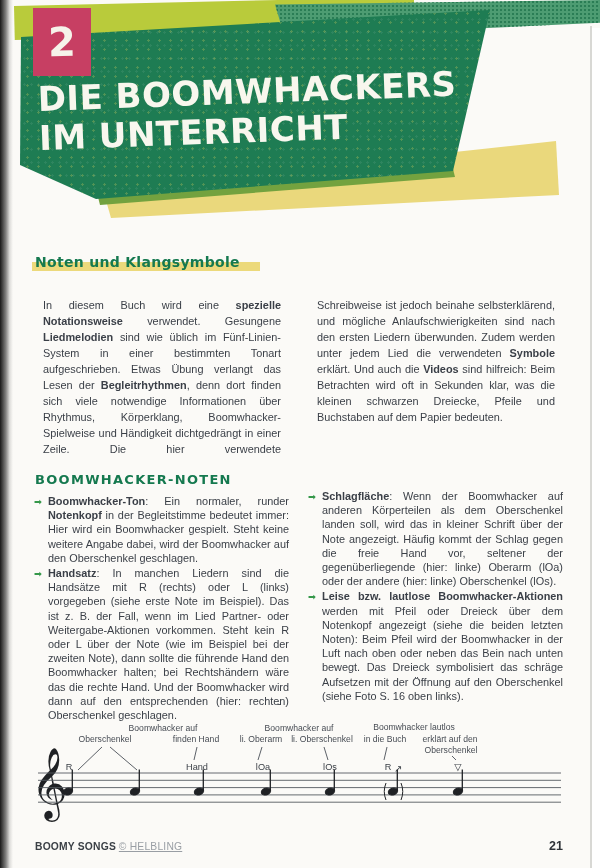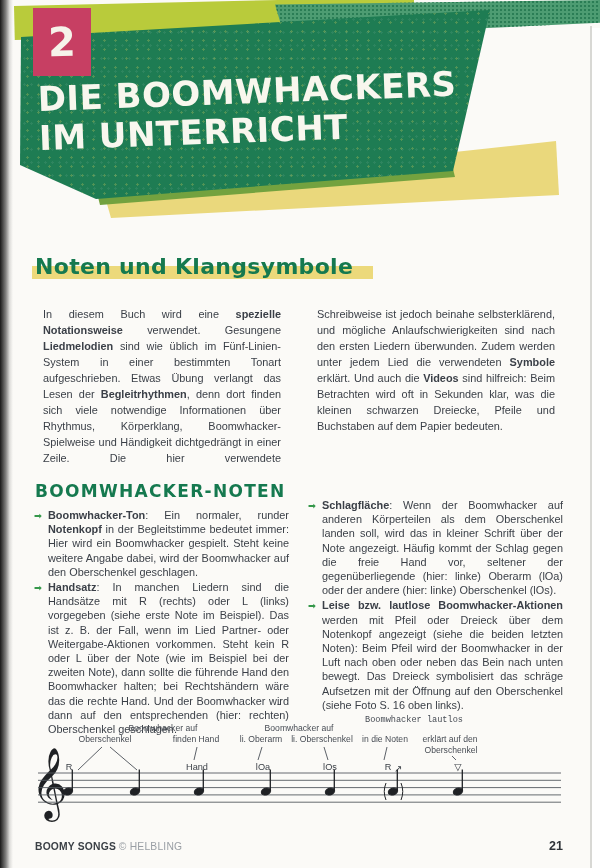--- a/index.html
+++ b/index.html
@@ -55,33 +55,33 @@
     position:absolute; left:37px; top:80px; z-index:7;
     transform:rotate(-2.1deg); transform-origin:left top;
     color:#f8f7ee; font-weight:bold; font-size:34px; line-height:39px;
     letter-spacing:0.5px; font-family:"DejaVu Sans", sans-serif; white-space:nowrap;
   }
 
   
   .content { position:absolute; left:35px; right:37px; top:232px; }
   .section-title {
     display:inline-block; margin:22px 0 0 -3px;
-    font-size:22px; font-weight:bold; color:#15794f; letter-spacing:0.3px;
+    font-size:14px; font-weight:bold; color:#15794f; letter-spacing:0.3px;
     font-family:"DejaVu Sans", sans-serif;
     background:linear-gradient(to bottom, transparent 46%, #ecd97b 46%, #ecd97b 94%, transparent 94%);
     padding:0 20px 2px 3px;
   }
   .columns { display:grid; grid-template-columns:1fr 1fr; column-gap:20px; margin-top:17px; }
   p.intro {
     margin:8px; font-size:10.9px; line-height:16px; color:#3a3f47;
     text-align:justify; hyphens:auto;
   }
   p.intro.force-last { text-align-last:justify; }
   .subhead {
-    margin:15px 0 7px; font-size:17px; font-weight:bold; color:#15794f;
+    margin:15px 0 7px; font-size:13px; font-weight:bold; color:#15794f;
     letter-spacing:1.3px; font-family:"DejaVu Sans", sans-serif; white-space:nowrap;
   }
   ul.bullets { list-style:none; margin:0; padding:0; }
   .bullets li {
     position:relative; padding-left:13px; margin-bottom:1px;
     font-size:10.9px; line-height:14.2px; color:#3a3f47; text-align:justify; hyphens:auto;
   }
   .bullets .arrow-icon {
     position:absolute; left:-1px; top:0.5px; color:#35984a; font-size:9.5px;
   }
@@ -107,21 +107,21 @@
   }
   .staff-svg { position:absolute; left:0; top:0; }
 
   
   .footer {
     position:absolute; left:35px; right:37px; top:839px;
     display:flex; justify-content:space-between; align-items:baseline;
     font-size:10.3px;
   }
   .footer-bold { font-weight:bold; color:#3b4046; letter-spacing:0.2px; }
-  .footer-light { color:#999ea4; letter-spacing:0.2px; }
+  .footer-light { color:#999ea4; letter-spacing:0.2px;text-decoration:underline; }
   .page-num { font-weight:bold; font-size:12.5px; color:#2e3338; }
 
   
   .right-white { position:absolute; left:592px; right:0; top:28px; bottom:0; background:#ffffff; z-index:19; }
   .page-edge-right { position:absolute; left:590px; top:26px; bottom:0; width:2px; background:#d8d8d4; z-index:20; }
   .scan-edge-left {
     position:absolute; left:0; top:0; bottom:0; width:13px; z-index:21;
     background:linear-gradient(to right, rgba(5,5,5,0.92), rgba(30,30,30,0.55) 45%, rgba(90,90,90,0.18) 75%, rgba(150,150,150,0) 100%);
   }
 </style>
@@ -181,22 +181,22 @@
   <span class="stray-dash">-</span>
 
   <div class="notation">
 
     <span class="n-label" style="left:163px; top:8px;">Boomwhacker auf</span>
     <span class="n-label" style="left:105px; top:19px;">Oberschenkel</span>
     <span class="n-label" style="left:196px; top:19px;">finden Hand</span>
     <span class="n-label" style="left:299px; top:8px;">Boomwhacker auf</span>
     <span class="n-label" style="left:261px; top:19px;">li. Oberarm</span>
     <span class="n-label" style="left:322px; top:19px;">li. Oberschenkel</span>
-    <span class="n-label" style="left:414px; top:0;font-family:Liberation Mono, monospace;">Boomwhacker lautlos</span>
-    <span class="n-label" style="left:385px; top:19px;">in die Noten</span>
+    <span class="n-label" style="left:414px; top:7px;">Boomwhacker lautlos</span>
+    <span class="n-label" style="left:385px; top:19px;">in die Buch</span>
     <span class="n-label" style="left:450px; top:19px;">erklärt auf den</span>
     <span class="n-label" style="left:451px; top:30px;">Oberschenkel</span>
 
     <span class="n-ann" style="left:69px;  top:47px;">R</span>
     <span class="n-ann" style="left:197px; top:47px;">Hand</span>
     <span class="n-ann" style="left:263px; top:47px;">lOa</span>
     <span class="n-ann" style="left:330px; top:47px;">lOs</span>
     <span class="n-ann" style="left:388px; top:47px;">R</span>
     <span class="n-arrow" style="left:394px; top:48px;">↗</span>
     <span class="n-triangle" style="left:458px; top:46px;">▽</span>

